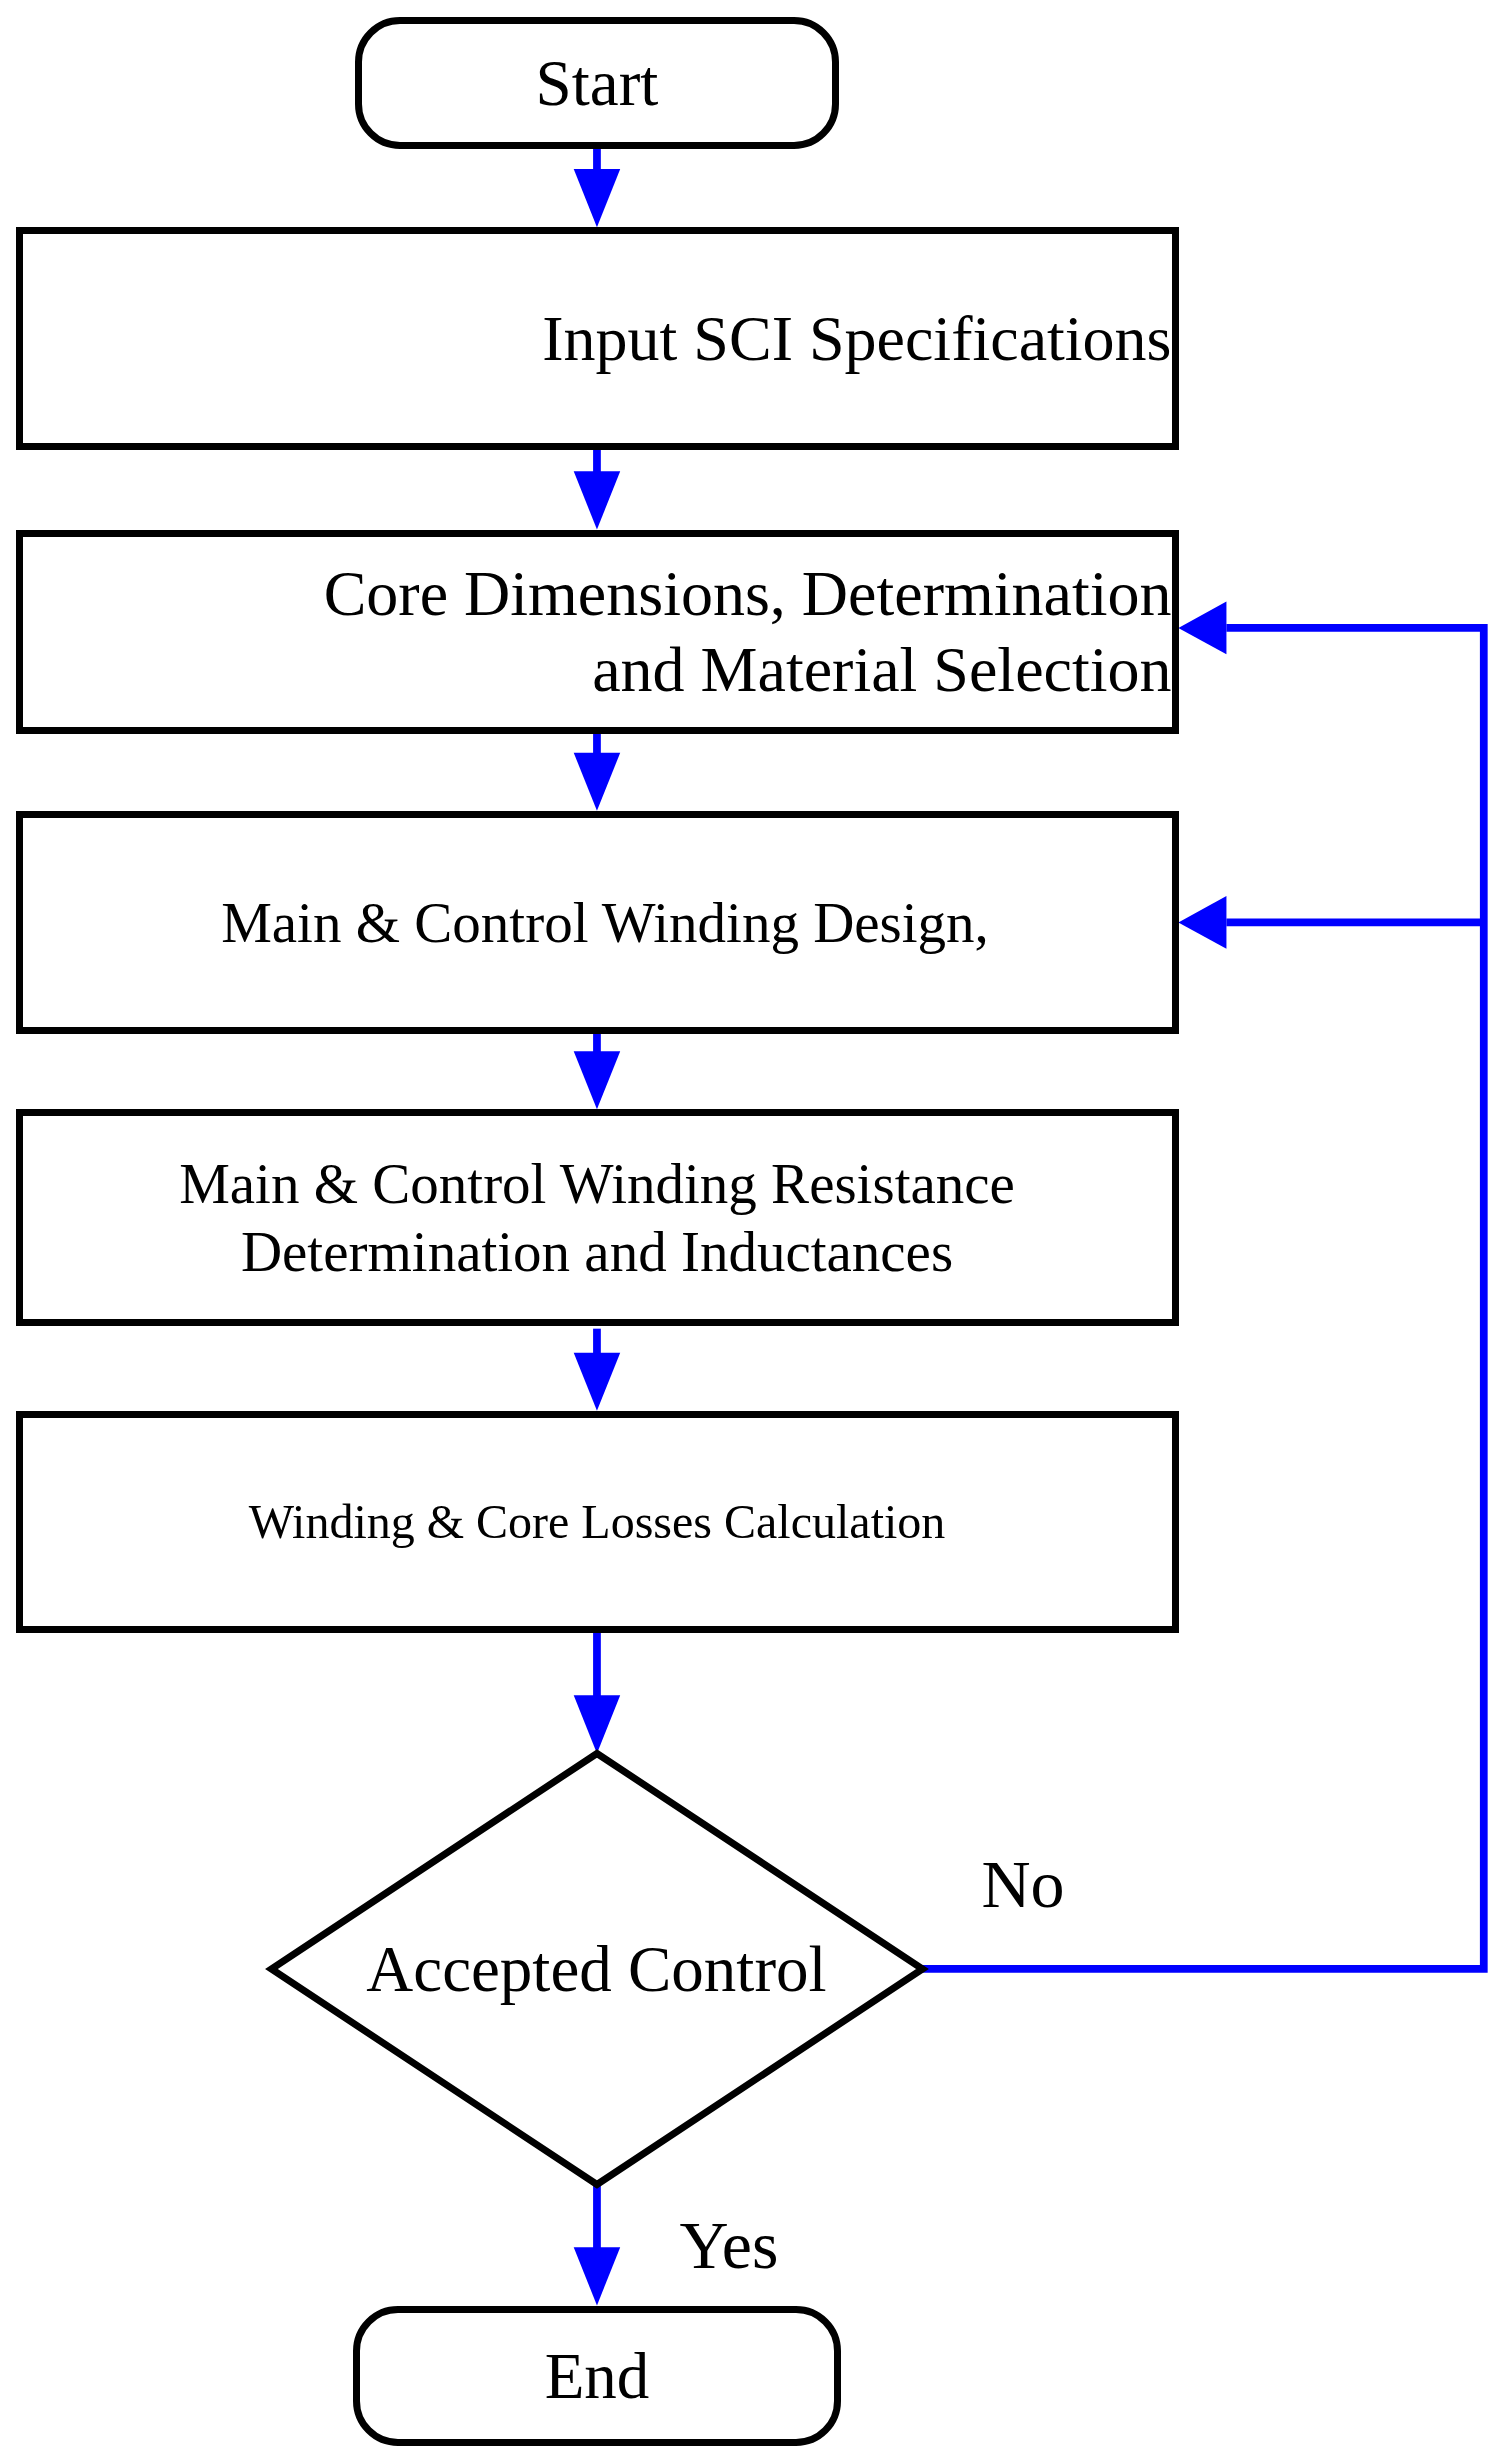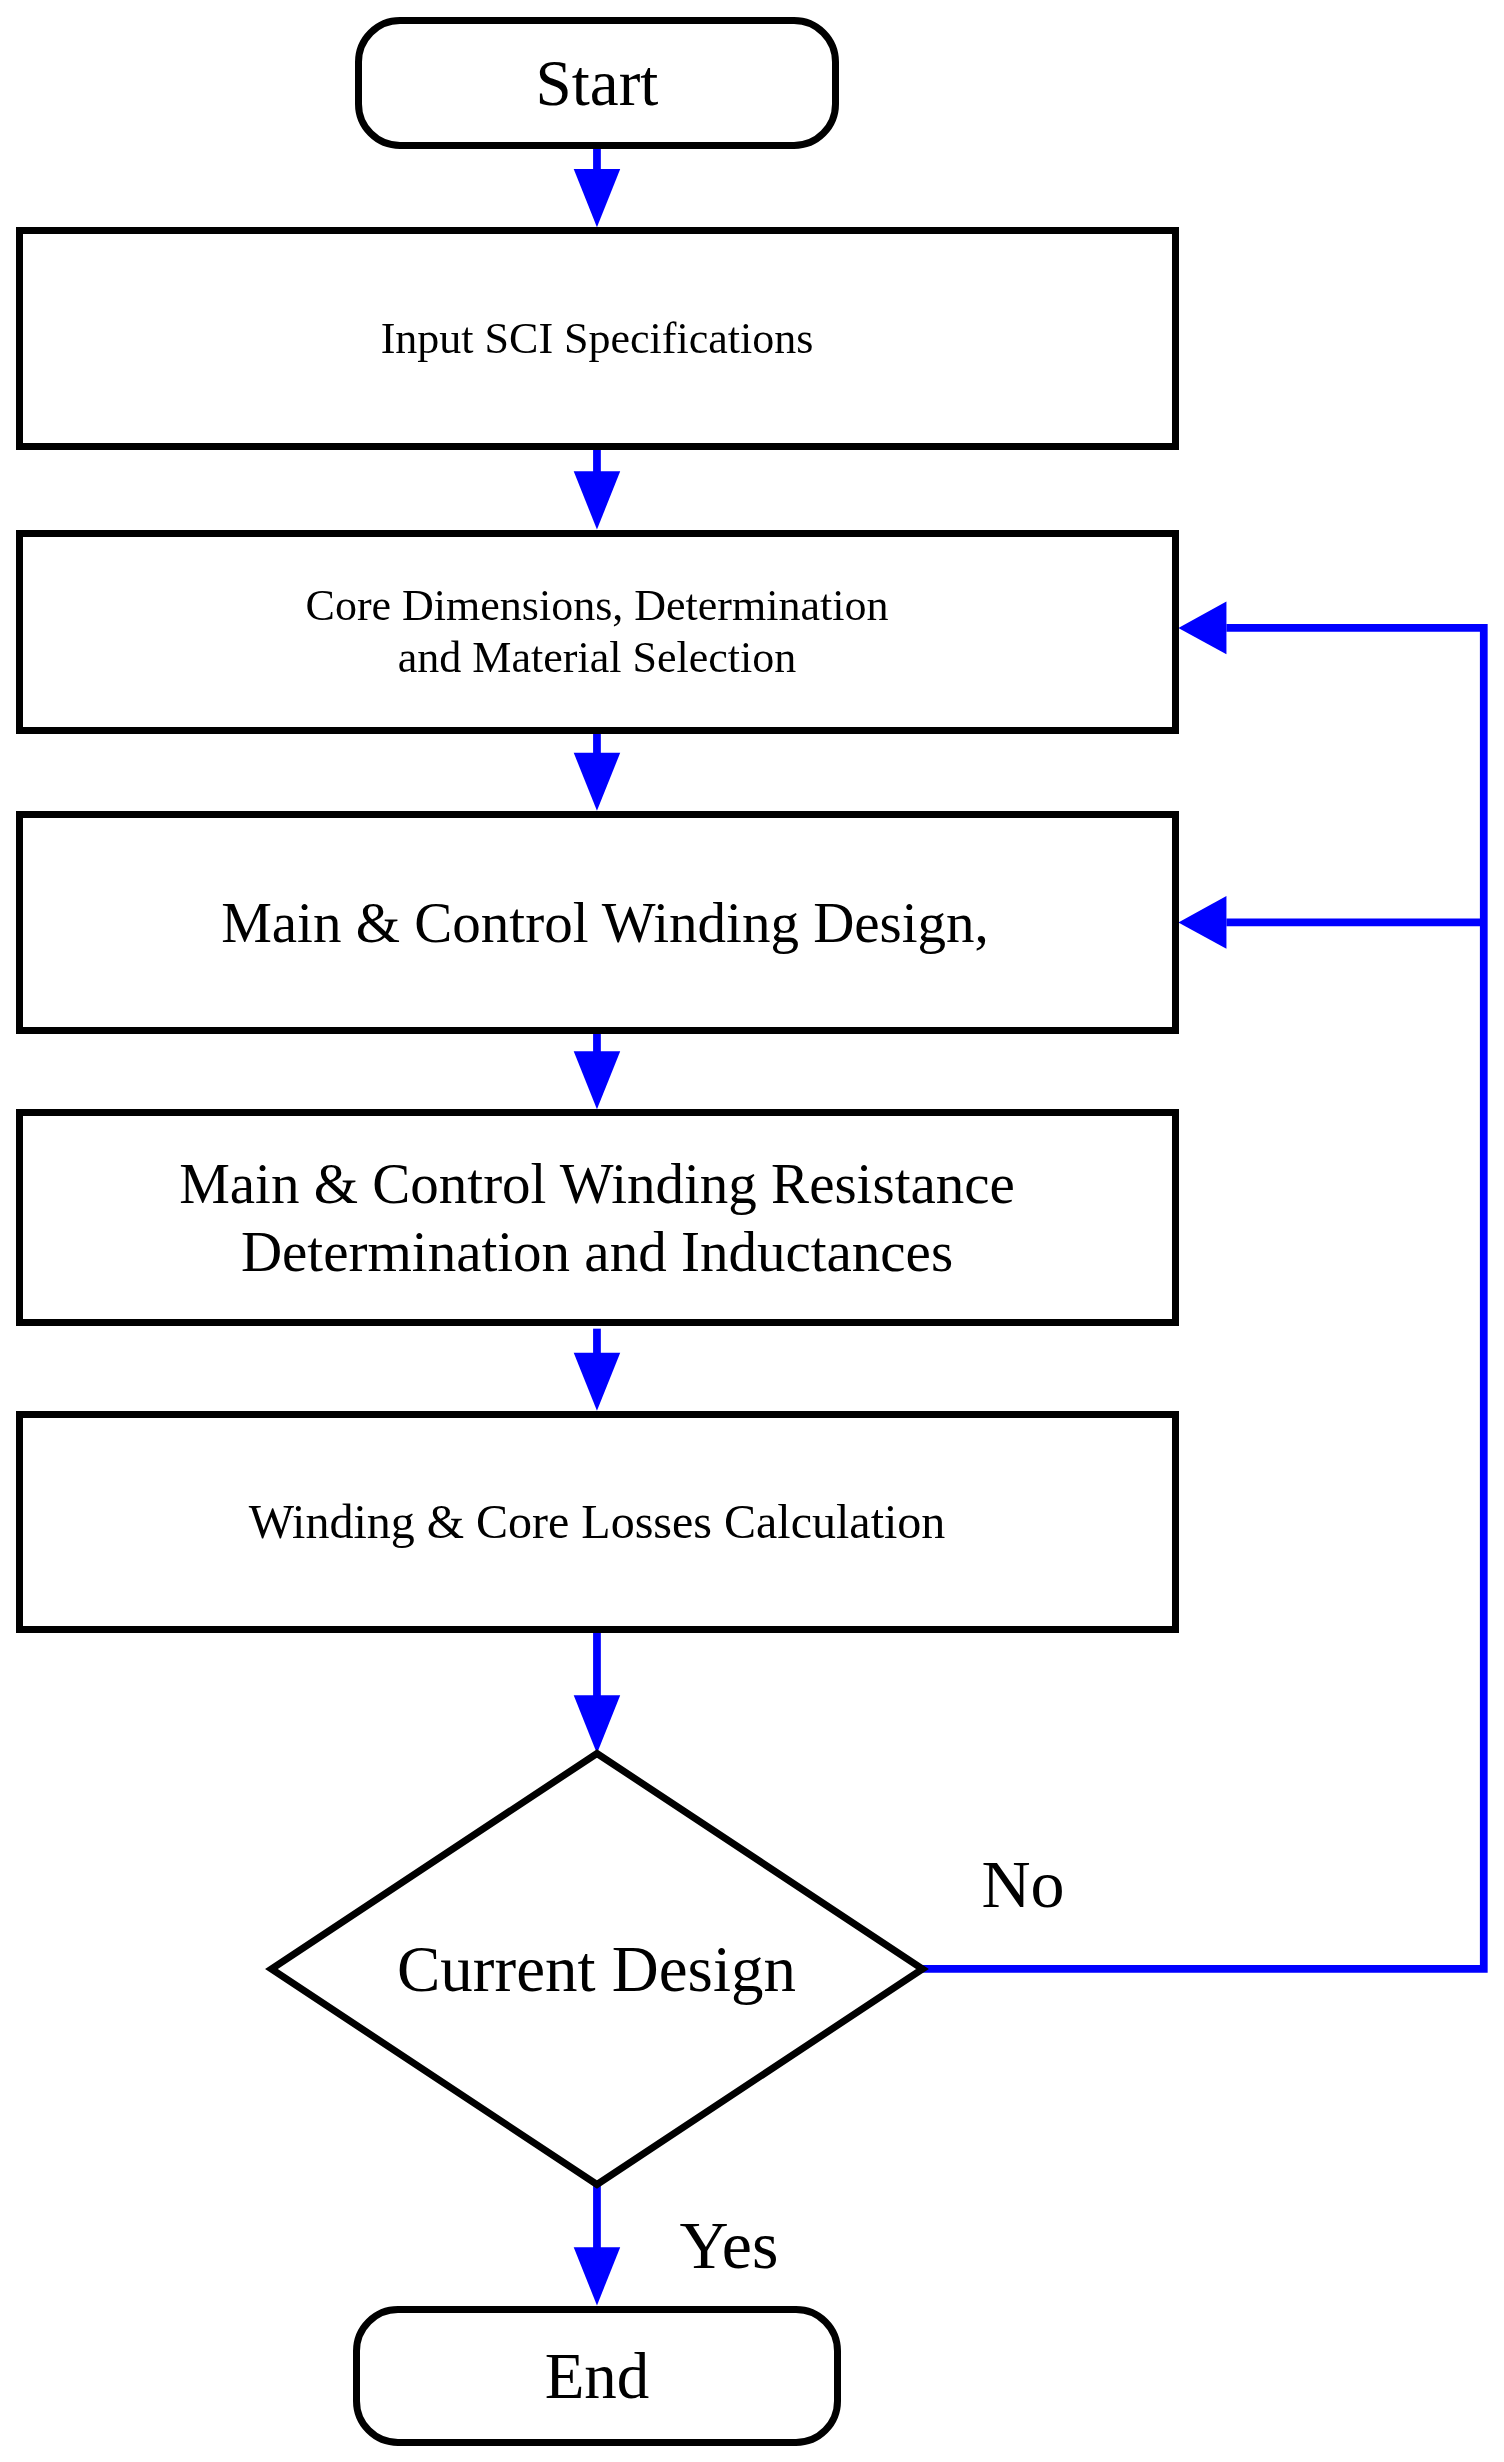--- a/index.html
+++ b/index.html
@@ -36,21 +36,21 @@
     line-height: 1.18;
   }
   .terminator {
     border-radius: 45px;
     font-size: 65px;
   }
   .process {
     left: 15.5px;
     width: 1163px;
   }
-  .fs-82 { font-size: 44px; }
+  .fs-82 { font-size: 64px; align-items: flex-end; }
   .fs-74 { font-size: 57px; }
   .fs-86 { font-size: 48px; }
   .diamond-label {
     position: absolute;
     left: 271px;
     top: 1754px;
     width: 651px;
     height: 431px;
     display: flex;
     align-items: center;
@@ -135,21 +135,21 @@
   <div class="node process fs-74" style="top:1109px; height:217px;">
     <div>Main &amp; Control Winding Resistance</div>
     <div>Determination and Inductances</div>
   </div>
 
   <div class="node process fs-86" style="top:1411px; height:222px;">
     <div>Winding &amp; Core Losses Calculation</div>
   </div>
 
   <div class="diamond-label">
-    <div>Current Design</div>
+    <div>Accepted Control</div>
   </div>
 
   <div id="label-no" class="edge-label">No</div>
   <div id="label-yes" class="edge-label">Yes</div>
 
   <div class="node terminator" style="left:353px; top:2306px; width:488px; height:140px;">
     <div>End</div>
   </div>
 
 </div>

